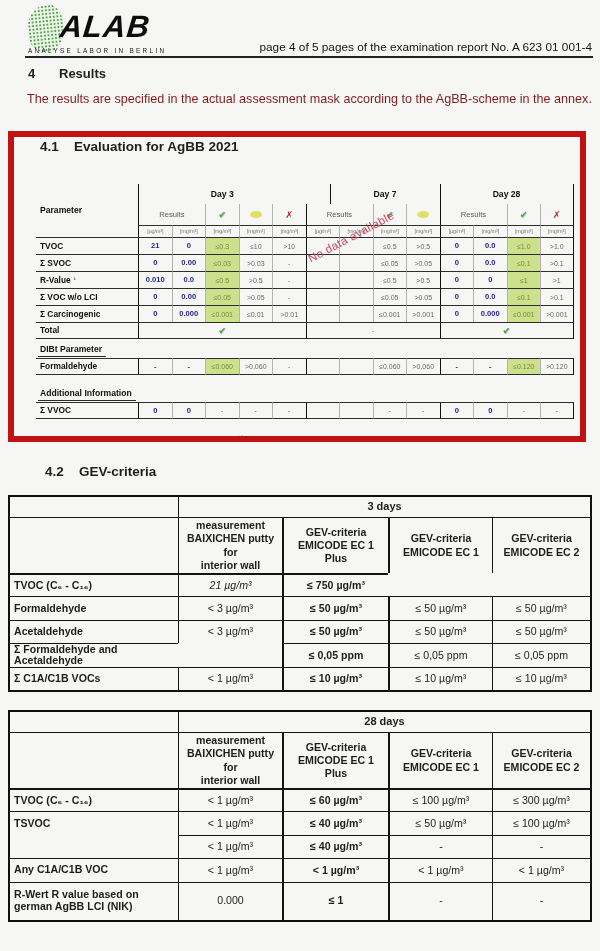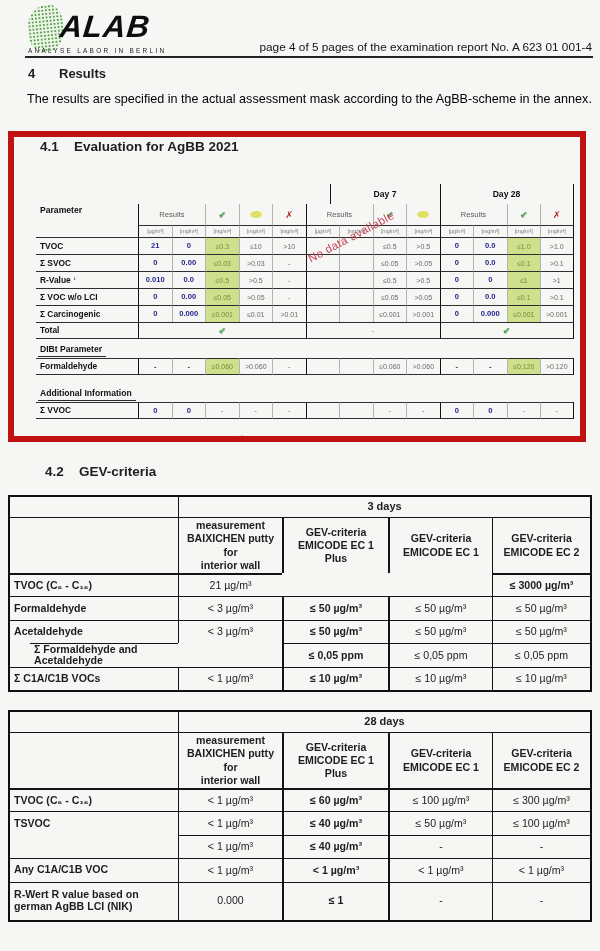--- a/index.html
+++ b/index.html
@@ -15,21 +15,21 @@
         background-size:3.6px 3.6px;transform:rotate(-6deg);}
   .alab{position:absolute;left:34px;top:6px;font-size:31px;font-weight:900;font-style:italic;
         letter-spacing:1px;color:#0d0d0d;transform:skewX(-6deg);}
   .logo-sub{position:absolute;left:2px;top:44px;font-size:6.4px;letter-spacing:2.3px;color:#222;white-space:nowrap;}
   .page-line{position:absolute;right:8px;top:40px;font-size:11.8px;color:#141414;}
   .header-rule{position:absolute;left:25px;top:56px;width:568px;height:2px;background:#242424;}
 
   
   .h-results{position:absolute;left:28px;top:66px;font-size:13px;font-weight:bold;}
   .h-results .num{display:inline-block;width:31px;}
-  .body-text{position:absolute;left:27px;top:90px;width:572px;font-size:12.6px;line-height:1.48;color:#000000;}
+  .body-text{position:absolute;left:27px;top:90px;width:572px;font-size:12.6px;line-height:1.48;color:#7f1d1d;}
 
   
   .red-frame{position:absolute;left:8px;top:131px;width:578px;height:311px;
              border:6px solid #c01212;z-index:6;pointer-events:none;}
 
   .agbb-title{position:absolute;left:40px;top:139px;font-size:13.5px;font-weight:bold;z-index:2;}
   .agbb-title .num{display:inline-block;width:34px;}
 
   
   .agbb-grid{display:grid;grid-template-columns:102px repeat(13,33.5px);position:relative;z-index:2;}
@@ -109,20 +109,21 @@
     <span class="num">4</span><span>Results</span>
   </div>
   <div class="body-text">The results are specified in the actual assessment mask according to the AgBB-scheme in the annex.</div>
 
   <div class="agbb-title">
     <span class="num">4.1</span><span>Evaluation for AgBB 2021</span>
   </div>
 
   <div id="agbb-main" class="agbb-grid">
       <div class="cell param hdr-day" style="grid-area: 1 / 1 / 4;">Parameter</div>
+      <div class="cell hdr-day tl" style="grid-area: 1 / 2 / auto / span 5;">Day 3</div>
       <div class="cell hdr-day tl" style="grid-area: 1 / 7 / auto / span 4; margin-left: 24px;">Day 7</div>
       <div class="cell hdr-day tl tr" style="grid-area: 1 / 11 / auto / span 4;">Day 28</div>
       <div class="cell hdr-res tl" style="grid-area: 2 / 2 / auto / span 2;">Results</div>
       <div class="cell vl" style="grid-area: 2 / 4;">
         <span class="ck">✔</span>
       </div>
       <div class="cell vl" style="grid-area: 2 / 5;">
         <span class="cont"></span>
       </div>
       <div class="cell vl" style="grid-area: 2 / 6;">
@@ -299,33 +300,33 @@
       <div class="gcell ghead" style="grid-area: 2 / 2;">measurement
 BAIXICHEN putty for
 interior wall</div>
       <div class="gcell ghead thL" style="grid-area: 2 / 3;">GEV-criteria
 EMICODE EC 1 Plus</div>
       <div class="gcell ghead thL" style="grid-area: 2 / 4;">GEV-criteria
 EMICODE EC 1</div>
       <div class="gcell ghead" style="grid-area: 2 / 5;">GEV-criteria
 EMICODE EC 2</div>
       <div class="gcell c0 glabel dTop" style="grid-area: 3 / 1;">TVOC (C₆ - C₁₆)</div>
-      <div class="gcell dTop" style="grid-area: 3 / 2;">21 µg/m³</div>
-      <div class="gcell dTop gbold" style="grid-area: 3 / 5;">≤ 3000 µg/m³</div>
+      <div class="gcell dTop" style="grid-area: 3 / 2; font-style: italic;">21 µg/m³</div>
+      <div class="gcell dTop thL gbold" style="grid-area: 3 / 3;">≤ 750 µg/m³</div>
       <div class="gcell c0 glabel" style="grid-area: 4 / 1;">Formaldehyde</div>
       <div class="gcell" style="grid-area: 4 / 2;">&lt; 3 µg/m³</div>
       <div class="gcell thL gbold" style="grid-area: 4 / 3;">≤ 50 µg/m³</div>
       <div class="gcell thL" style="grid-area: 4 / 4;">≤ 50 µg/m³</div>
       <div class="gcell" style="grid-area: 4 / 5;">≤ 50 µg/m³</div>
       <div class="gcell c0 glabel" style="grid-area: 5 / 1;">Acetaldehyde</div>
       <div class="gcell" style="grid-area: 5 / 2;">&lt; 3 µg/m³</div>
       <div class="gcell thL gbold" style="grid-area: 5 / 3;">≤ 50 µg/m³</div>
       <div class="gcell thL" style="grid-area: 5 / 4;">≤ 50 µg/m³</div>
       <div class="gcell" style="grid-area: 5 / 5;">≤ 50 µg/m³</div>
-      <div class="gcell c0 glabel" style="grid-area: 6 / 1; margin-left: 20px;">Σ Formaldehyde and Acetaldehyde</div>
+      <div class="gcell c0 glabel" style="grid-area: 6 / 1;">Σ Formaldehyde and Acetaldehyde</div>
       <div class="gcell thL gbold" style="grid-area: 6 / 3;">≤ 0,05 ppm</div>
       <div class="gcell thL" style="grid-area: 6 / 4;">≤ 0,05 ppm</div>
       <div class="gcell" style="grid-area: 6 / 5;">≤ 0,05 ppm</div>
       <div class="gcell c0 glabel" style="grid-area: 7 / 1;">Σ C1A/C1B VOCs</div>
       <div class="gcell" style="grid-area: 7 / 2;">&lt; 1 µg/m³</div>
       <div class="gcell thL gbold" style="grid-area: 7 / 3;">≤ 10 µg/m³</div>
       <div class="gcell thL" style="grid-area: 7 / 4;">≤ 10 µg/m³</div>
       <div class="gcell" style="grid-area: 7 / 5;">≤ 10 µg/m³</div>
     </div>
   <div id="gev-table-2" class="gev-grid">

